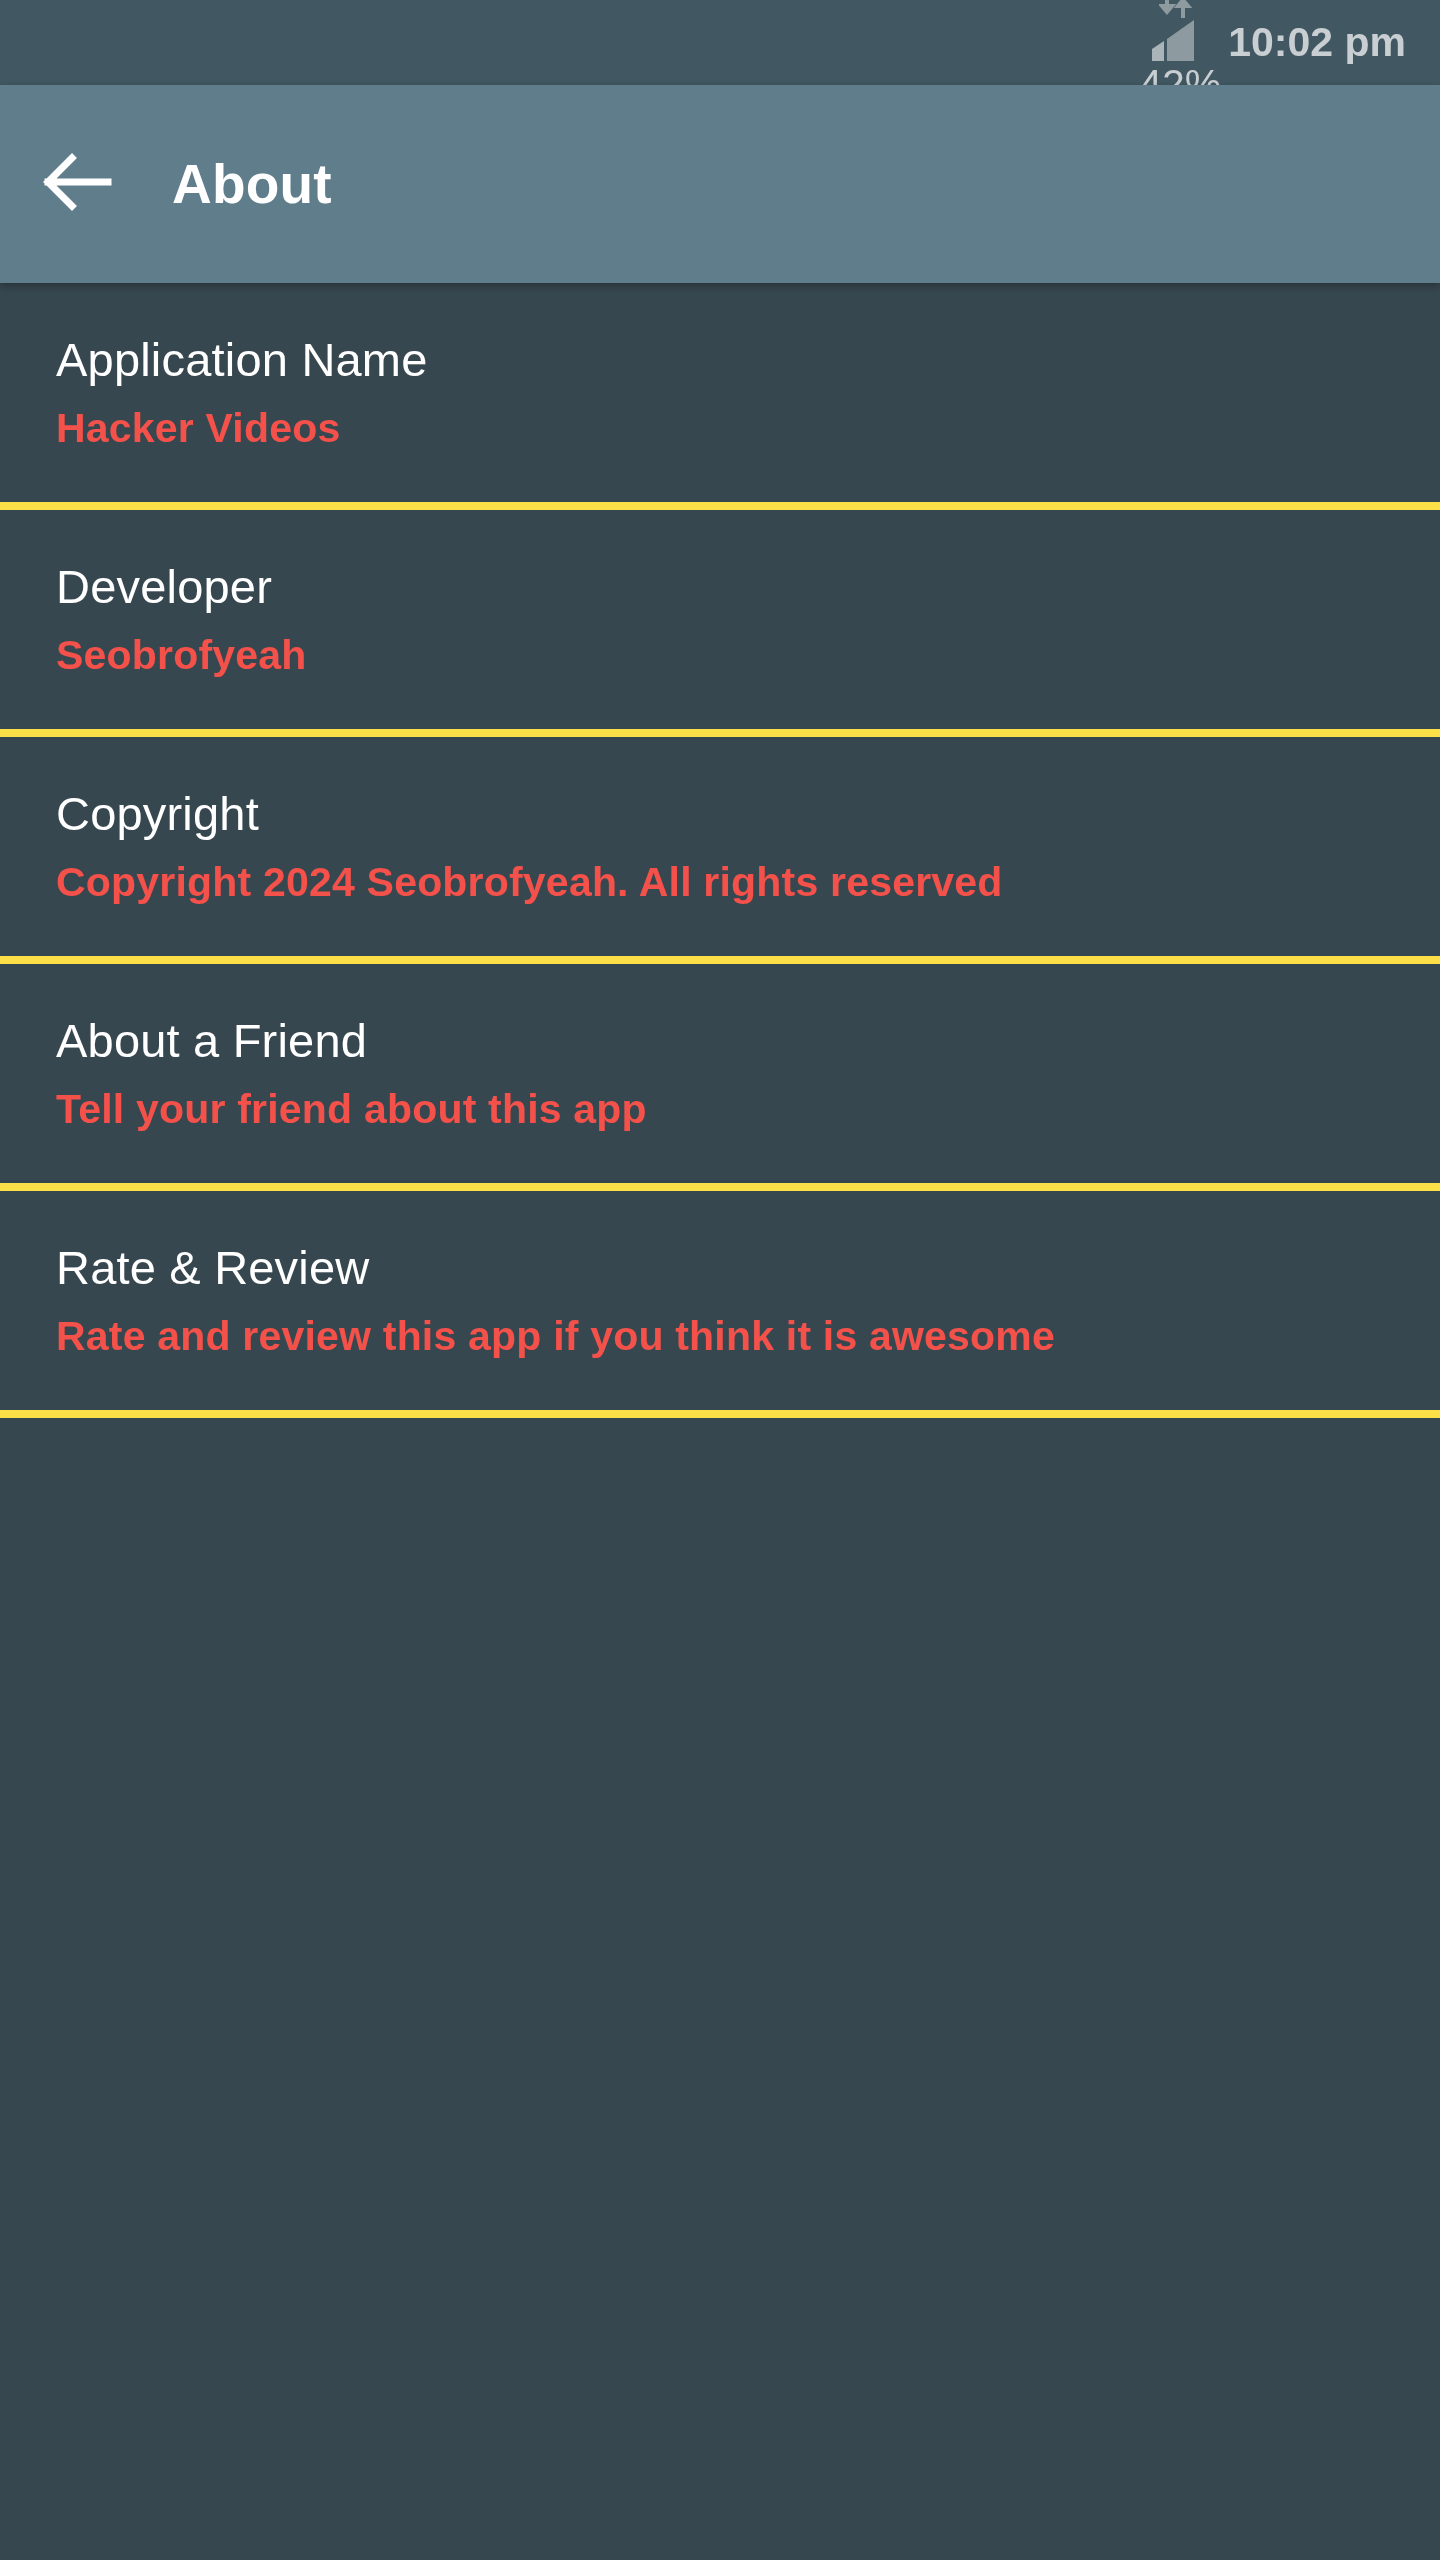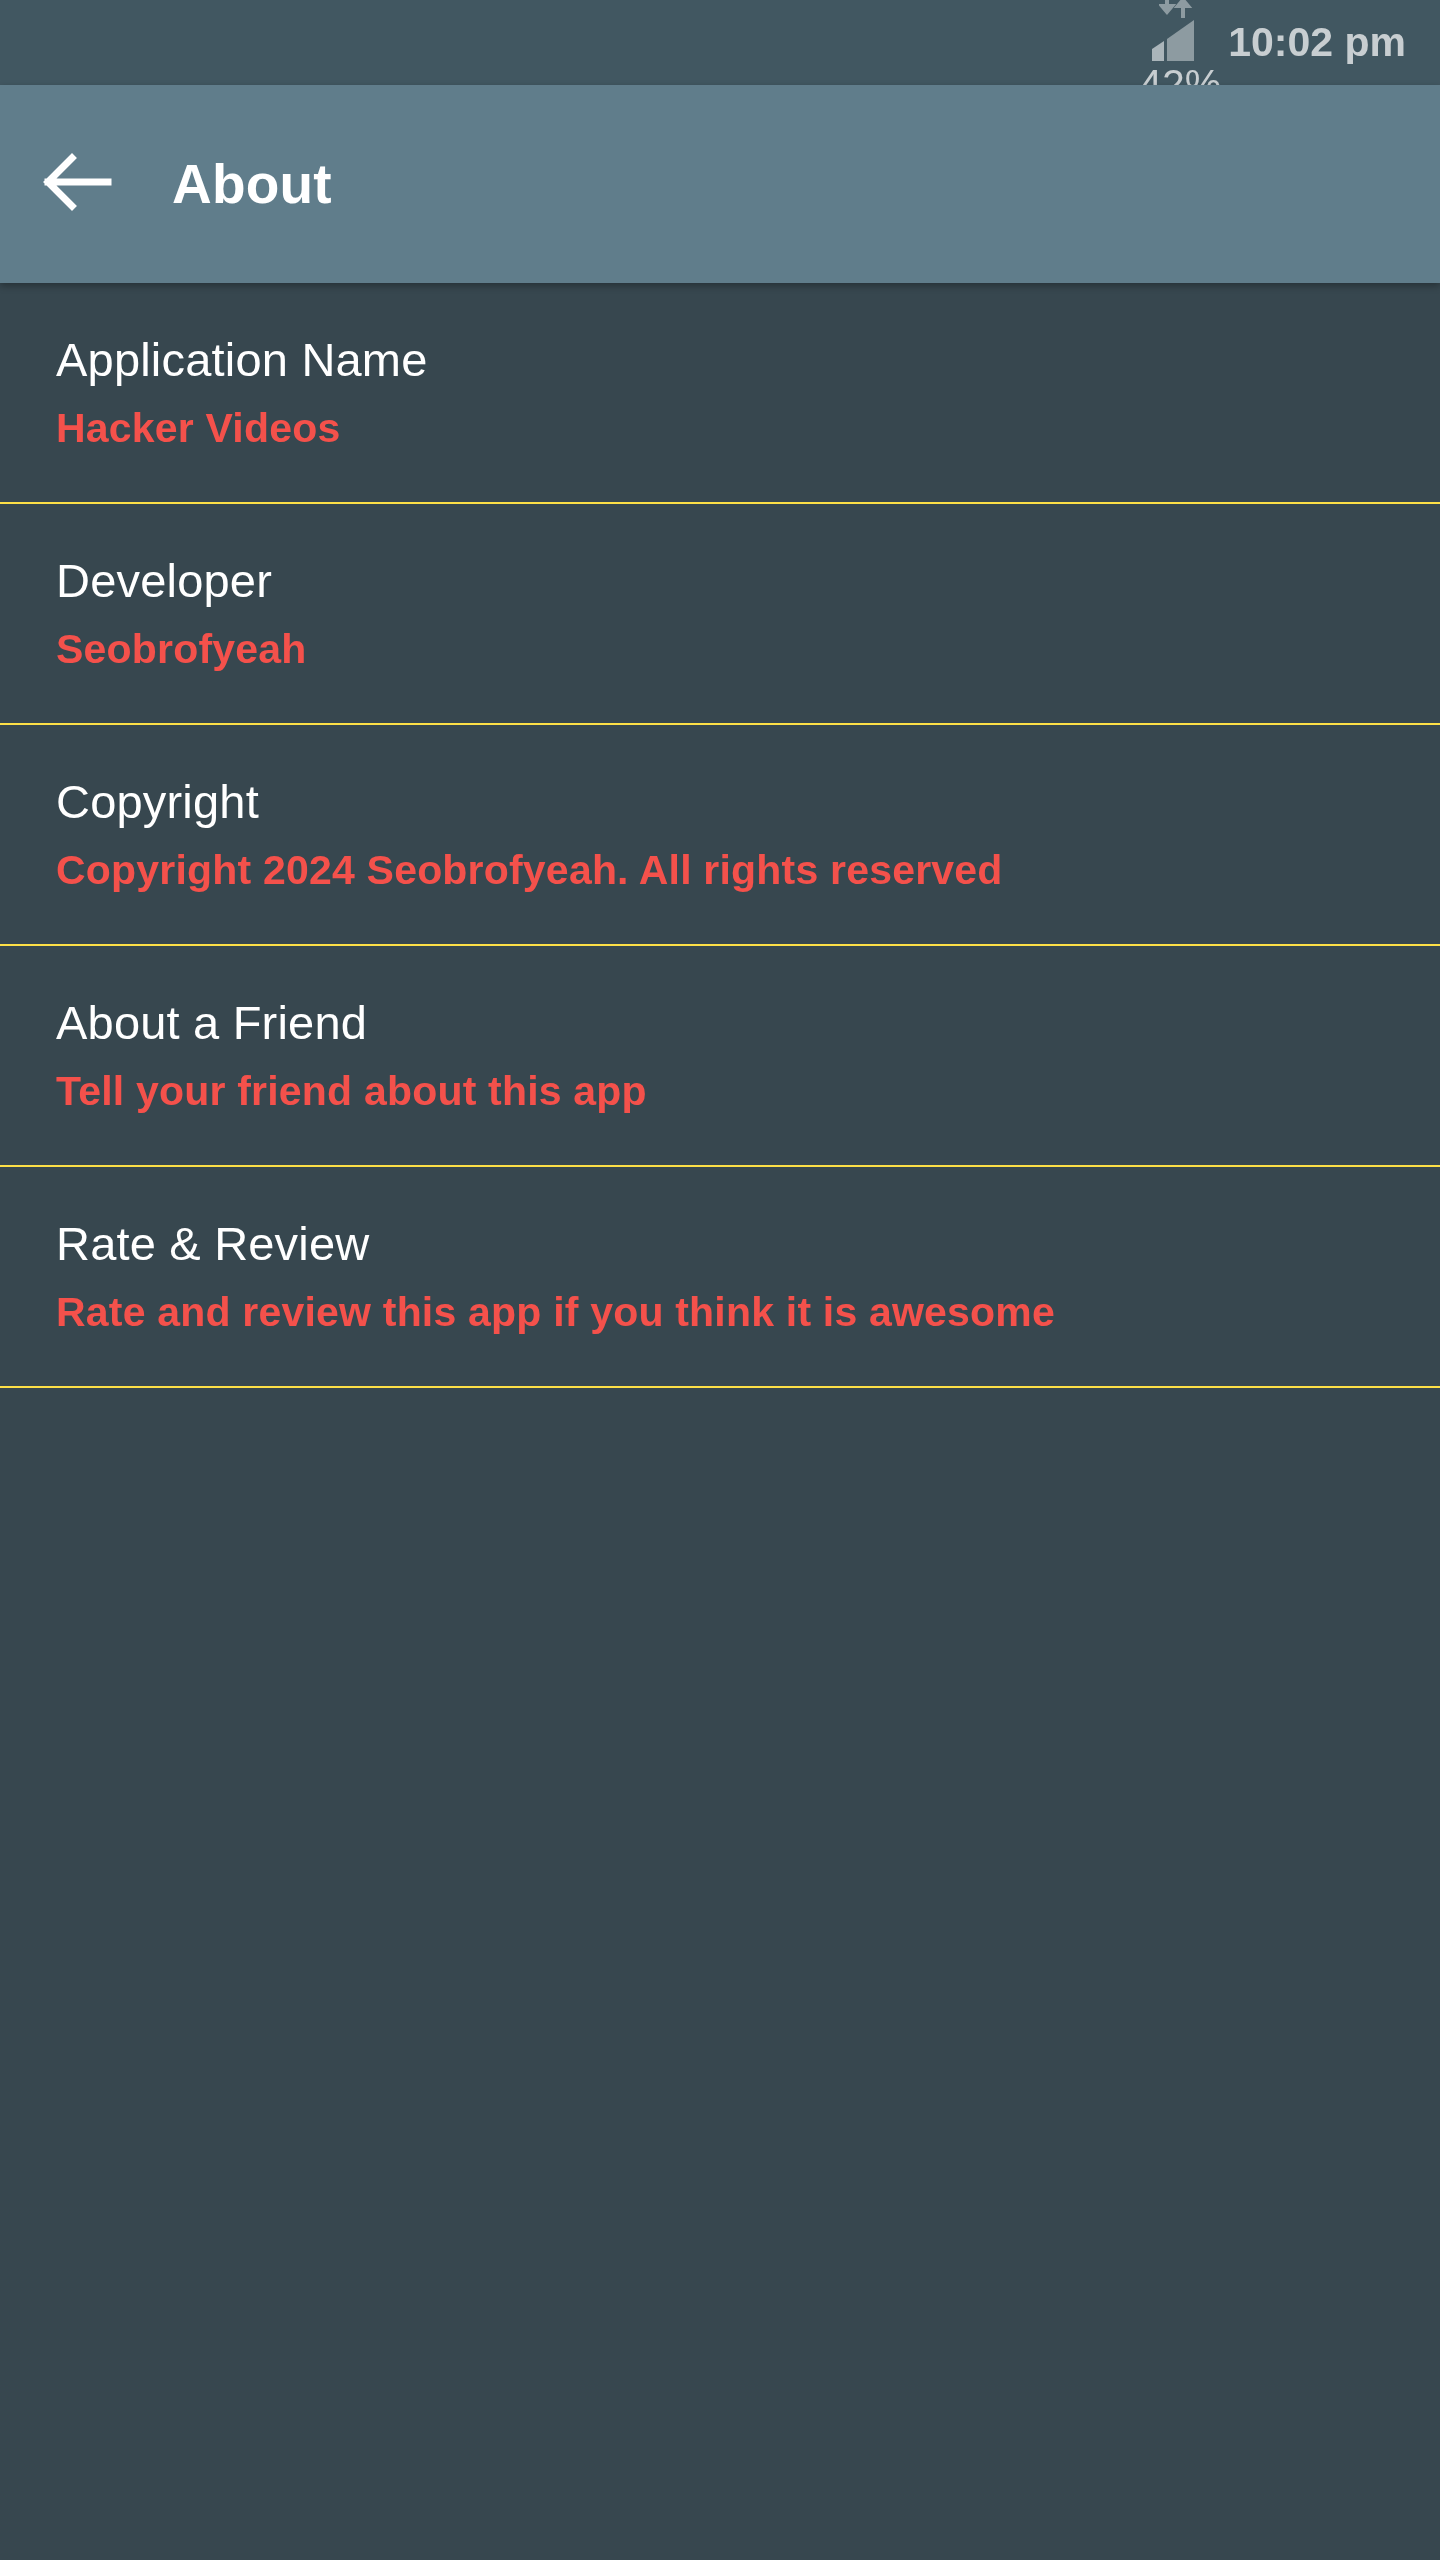--- a/index.html
+++ b/index.html
@@ -67,21 +67,21 @@
 
   
   .list{
     width:1440px;
     background:#37474f;
     position:relative; z-index:1;
   }
   .list-item{
     width:1440px;
     padding:50px 56px 50px 56px;
-    border-bottom:2px solid #fde047;
+    border-bottom:8px solid #fde047;
     cursor:pointer;
   }
   .item-title{
     font-size:47px; color:#ffffff; font-weight:400;
     line-height:1.16; letter-spacing:0.2px;
   }
   .item-sub{
     font-size:41px; color:#f4514b; font-weight:700;
     line-height:1.16; letter-spacing:0.2px;
     margin-top:17px;

